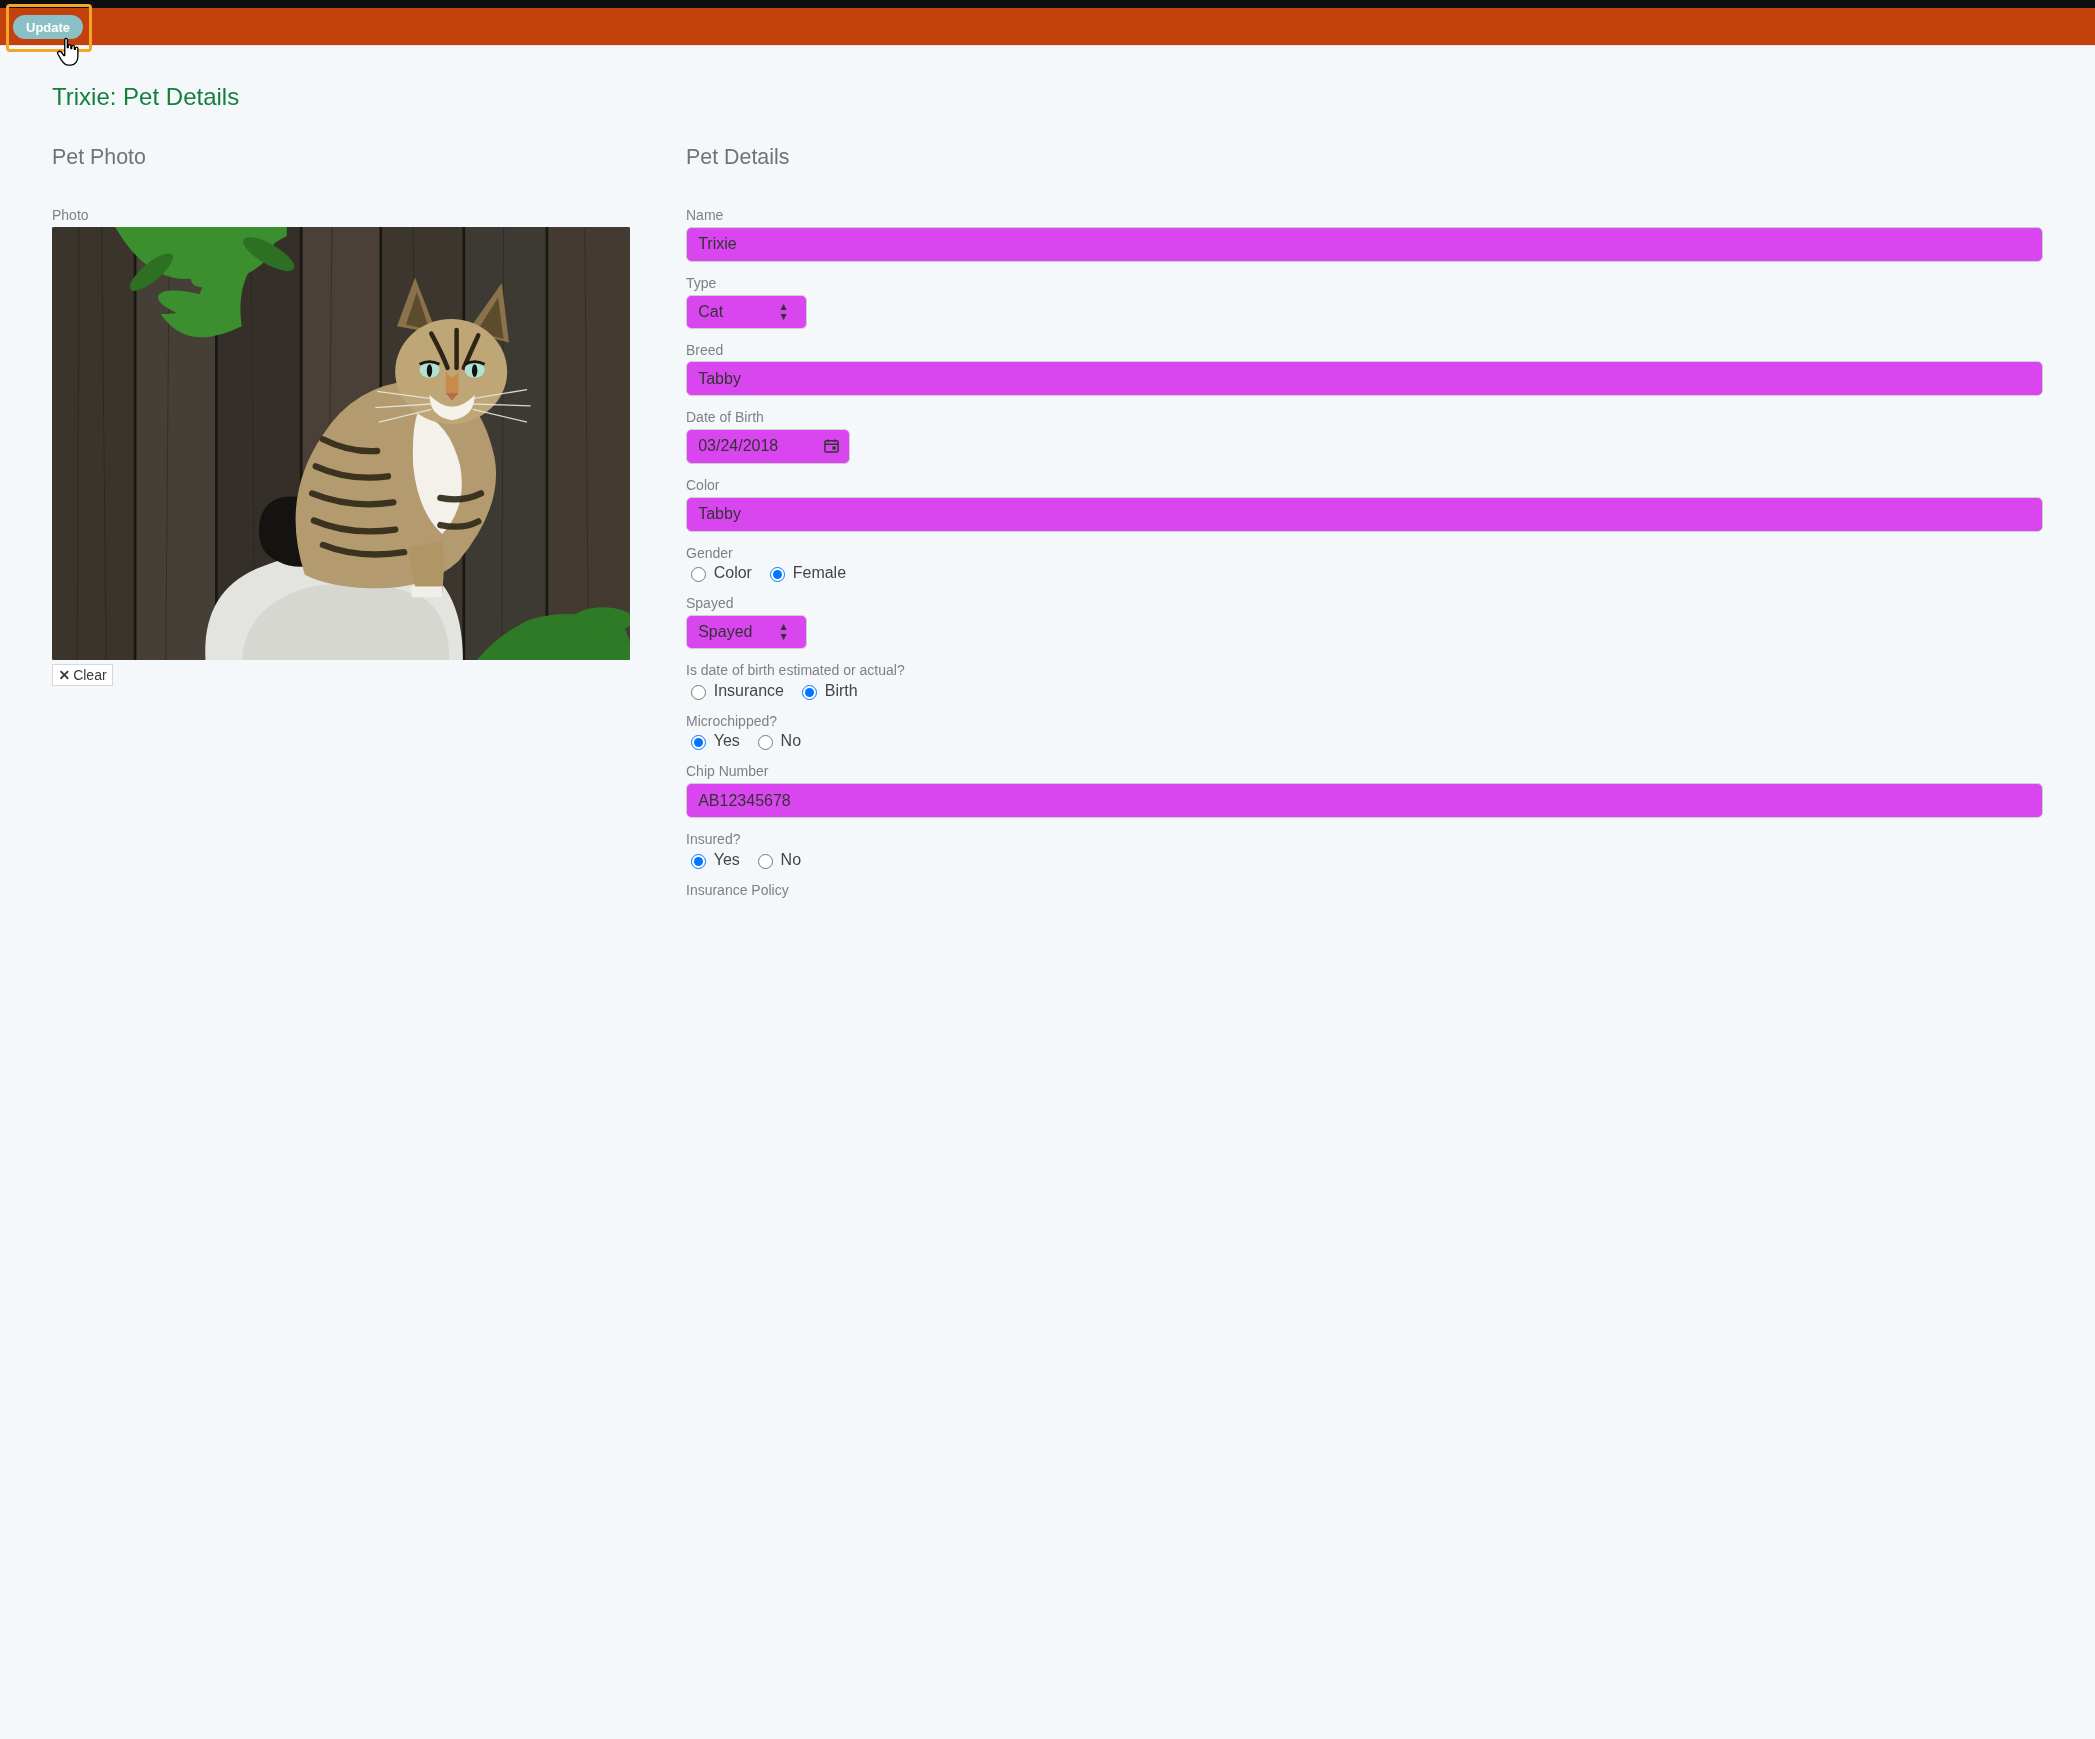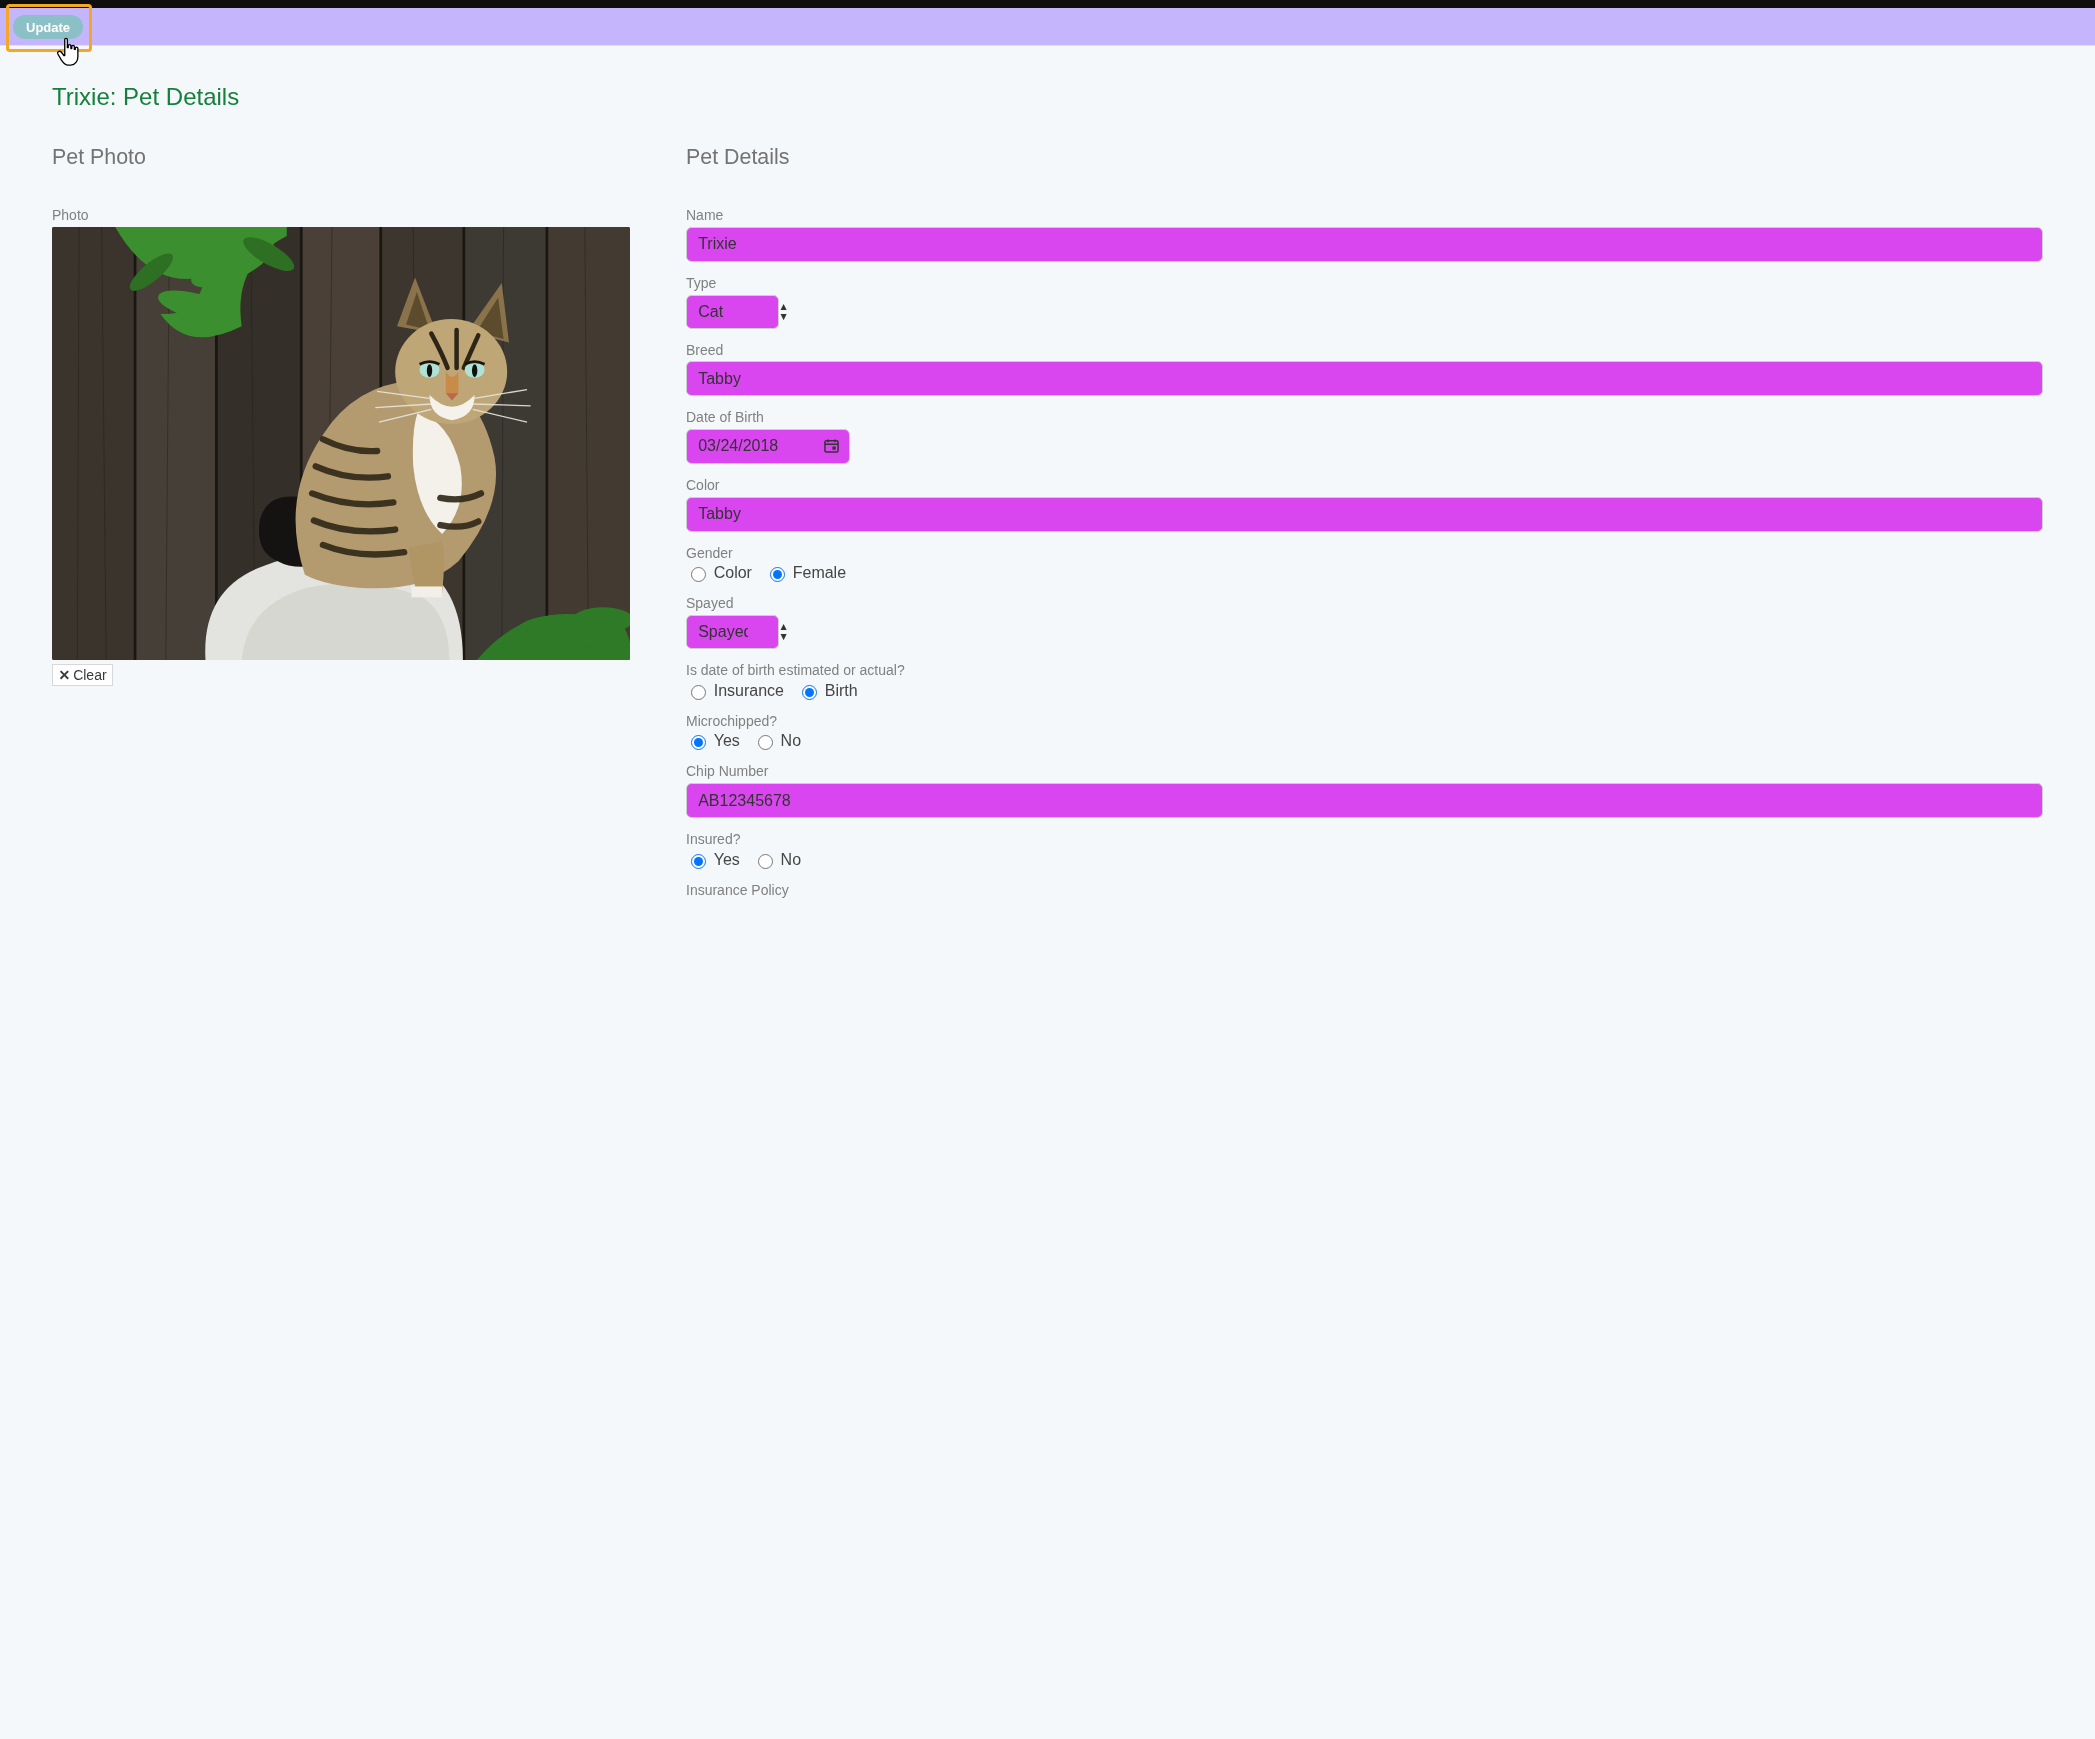--- a/index.html
+++ b/index.html
@@ -9,21 +9,21 @@
     background:#f5f8fa;
     font-size:16px;
     color:#3a3a3a;
     overflow-x:hidden;
   }
   .topbar-black {
     height:7.5px;
     background:#0e0e0e;
   }
   .toolbar {
-    background:#c4b5fd;
+    background:#c2410c;
     border-bottom:0.9px solid #e4e4e4;
     padding:7.5px 13px 5.6px 13px;
     position:relative;
   }
   .highlight-box {
     position:absolute;
     left:5.6px; top:-3.7px;
     width:86px; height:48px;
     border:3.7px solid #f5a623;
     border-radius:3.7px;
@@ -105,21 +105,21 @@
   .form-control {
     width:100%;
     border:0.9px solid #cfcfcf;
     border-radius:5.6px;
     padding:7.5px 11.2px;
     font-size:16px;
     color:#333;
     background:#d946ef;
     font-family:inherit;
   }
-  .form-control.narrow { width:93px; }
+  .form-control.narrow { width:121px; }
   .select-wrap {
     position:relative;
     display:inline-block;
   }
   .select-wrap select.form-control {
     appearance:none;
     -webkit-appearance:none;
     padding-right:30px;
     cursor:pointer;
   }

